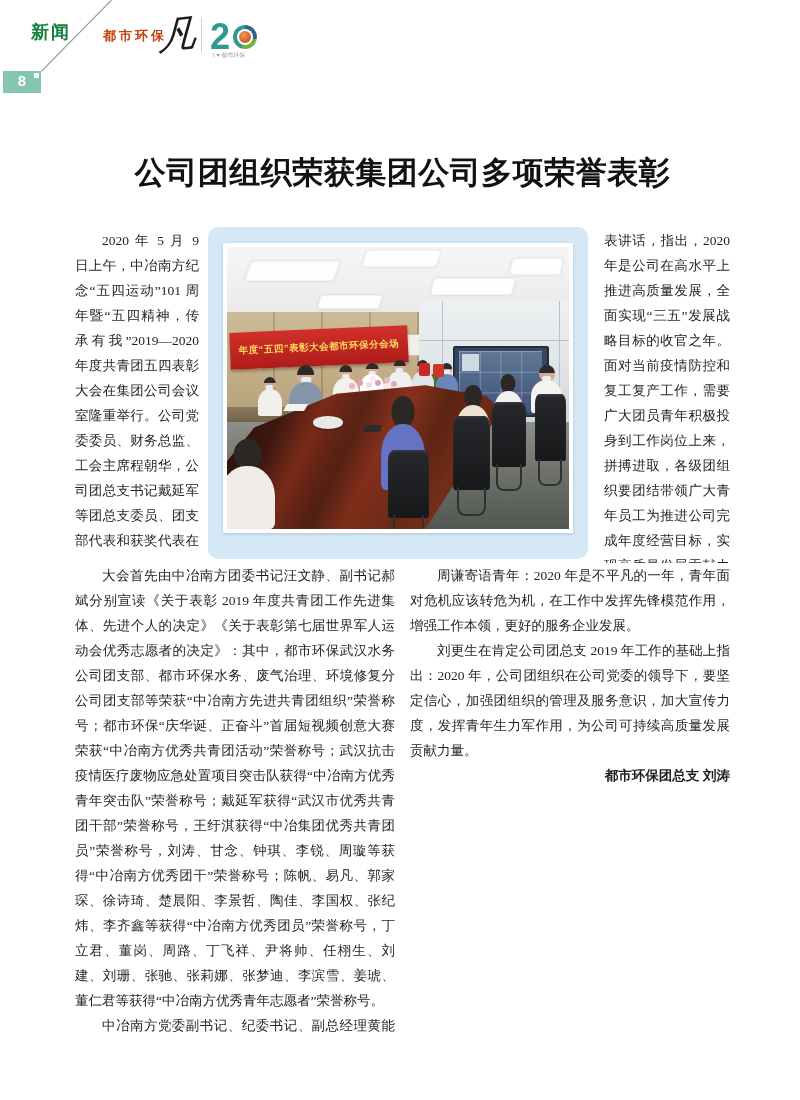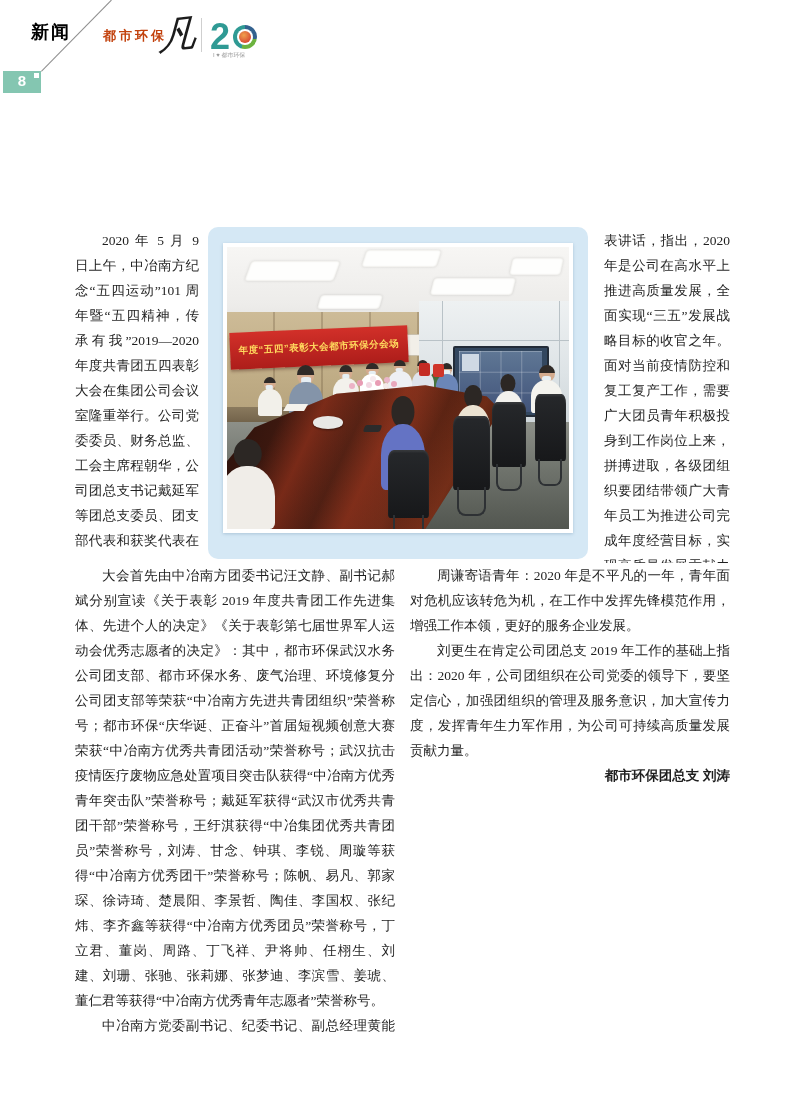--- a/index.html
+++ b/index.html
@@ -1,21 +1,21 @@
 <!DOCTYPE html>
 <html><head>
 <meta charset="utf-8">
 <style>
   html,body{margin:0;padding:0;background:#ffffff;}
   .page{position:relative;width:800px;height:1100px;background:#fff;overflow:hidden;
         font-family:"Liberation Serif","DejaVu Serif",serif;color:#1f1f1f;}
 
   
   .section-label{position:absolute;left:31px;top:20px;font-family:"Liberation Sans","DejaVu Sans",sans-serif;
-                 font-weight:bold;font-size:18px;color:#000000;letter-spacing:2px;}
+                 font-weight:bold;font-size:18px;color:#15803d;letter-spacing:2px;}
   .diag-line{position:absolute;left:41px;top:71px;width:100px;height:0;border-top:1.6px solid #8f8f8f;
              transform:rotate(-45.5deg);transform-origin:left top;}
   .page-badge{position:absolute;left:3px;top:71px;width:38px;height:22px;background:#84c6b1;}
   .page-badge .num{position:absolute;left:0;right:0;top:1px;text-align:center;color:#fff;
                    font-family:"Liberation Sans","DejaVu Sans",sans-serif;font-size:15px;font-weight:bold;}
   .page-badge::after{content:'';position:absolute;right:2px;top:2px;width:5px;height:5px;background:#fff;}
 
   .brand{position:absolute;left:103px;top:27px;font-family:"Liberation Sans","DejaVu Sans",sans-serif;
          font-size:13px;font-weight:600;letter-spacing:3px;color:#c2410c;}
   .brand-seal{position:absolute;left:158px;top:10px;font-size:38px;color:#1c1c1c;
@@ -125,20 +125,21 @@
   <div class="page-badge">
     <span class="num">8</span>
   </div>
   <div class="brand">都市环保</div>
   <div class="brand-seal">凡</div>
   <div class="mast-divider"></div>
   <div class="anniv-2">2</div>
   <div class="anniv-ring"></div>
   <div class="anniv-tagline">I ♥ 都市环保</div>
 
+  <h1 class="headline">公司团组织荣获集团公司多项荣誉表彰</h1>
 
   <figure class="photo-card">
     <div class="photo-frame">
       <div class="photo">
         <div class="ph-ceiling"></div>
         <i class="lightbar" style="left:6%;top:5%;width:26%;height:7%;transform:skewX(-20deg)"></i>
         <i class="lightbar" style="left:40%;top:1%;width:22%;height:6%;transform:skewX(-18deg)"></i>
         <i class="lightbar" style="left:60%;top:11%;width:24%;height:6%;transform:skewX(-14deg)"></i>
         <i class="lightbar" style="left:83%;top:4%;width:15%;height:6%;transform:skewX(-12deg)"></i>
         <i class="lightbar" style="left:27%;top:17%;width:18%;height:5%;transform:skewX(-16deg)"></i>

